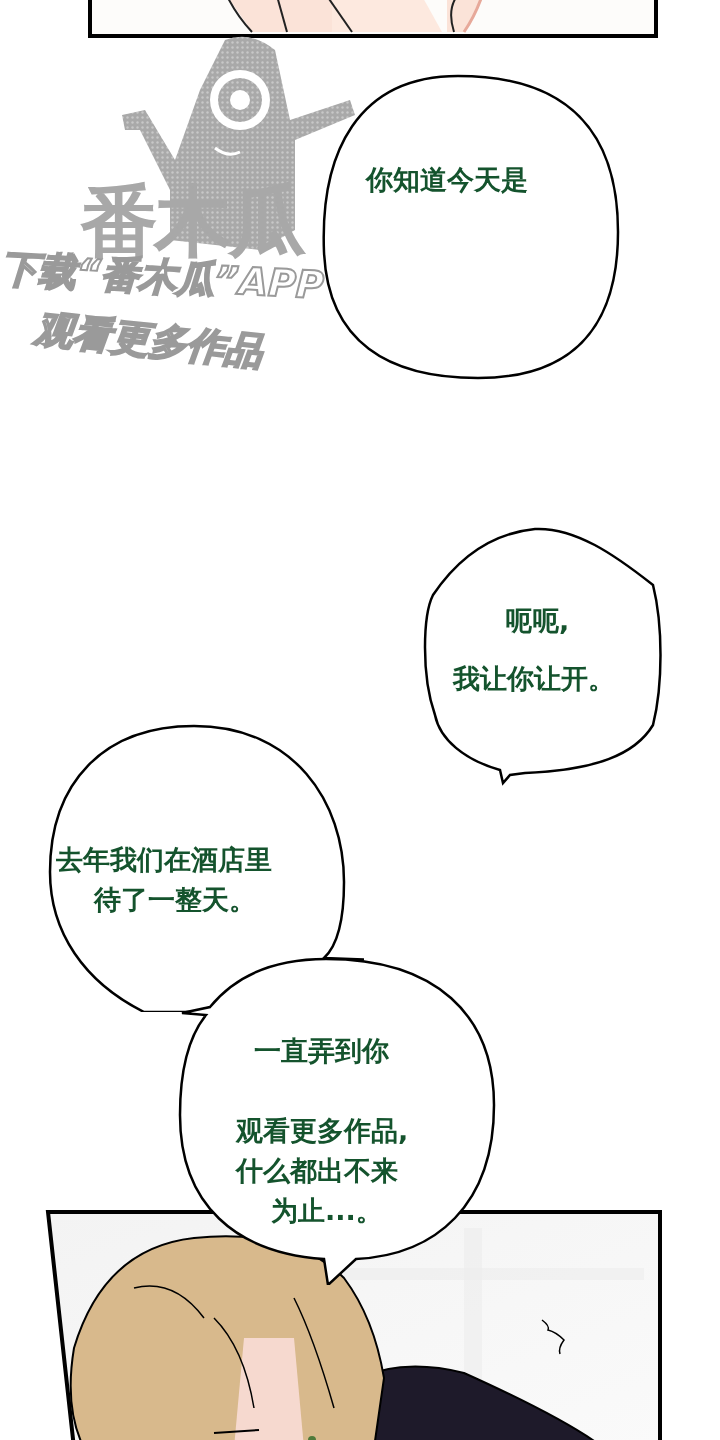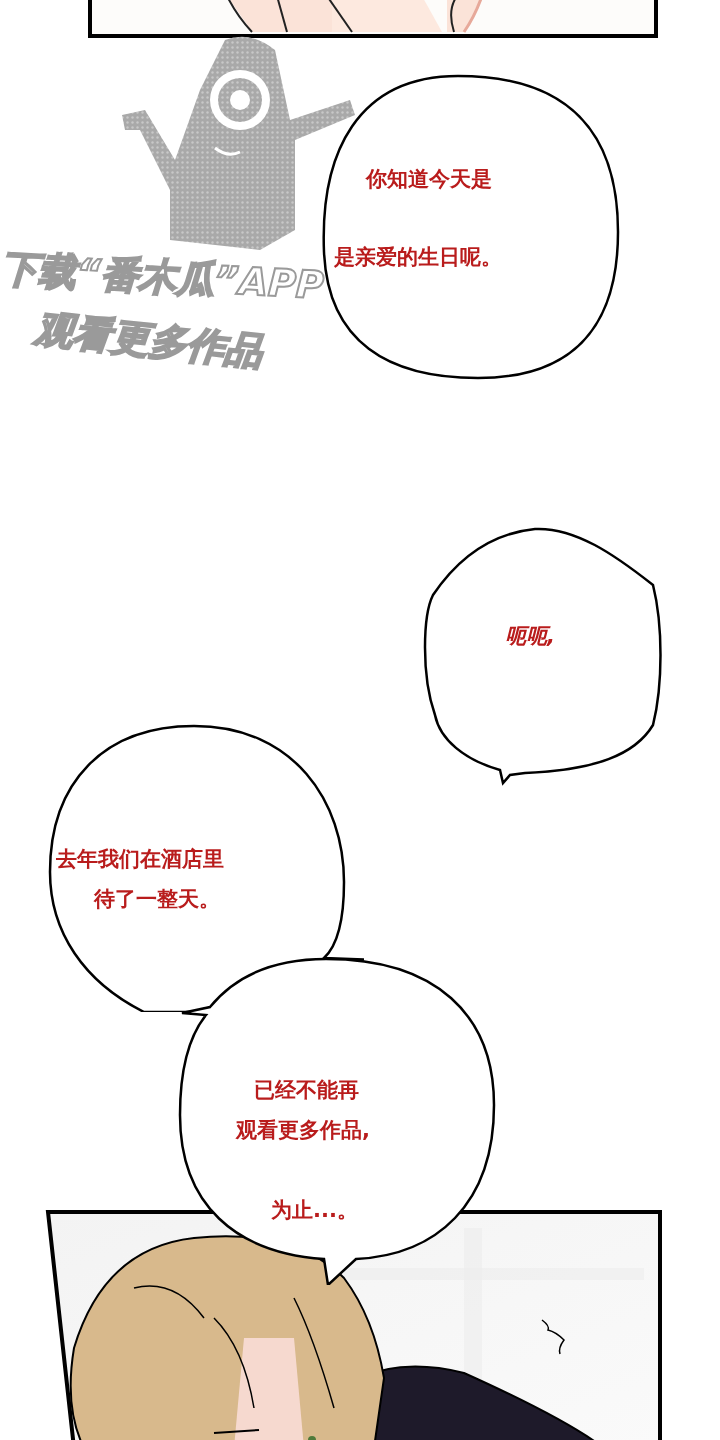--- a/index.html
+++ b/index.html
@@ -7,22 +7,22 @@
       width: 720px; height: 1440px; position: relative; overflow: hidden;
       background: #ffffff;
       font-family: "DejaVu Sans", sans-serif;
     }
     .abs { position: absolute; }
     svg.layer { position: absolute; left: 0; top: 0; }
     .bubble-text {
       position: absolute;
       font-family: "DejaVu Sans", sans-serif;
       font-weight: bold;
-      color: #b91c1c;
-      font-size: 21px;
+      color: #14532d;
+      font-size: 27px;
       line-height: 39px;
       text-align: center;
       white-space: pre;
     }
     .wm-text {
       position: absolute;
       font-family: "DejaVu Sans", sans-serif;
       font-weight: bold;
       color: #ffffff;
       -webkit-text-stroke: 2px #9a9a9a;
@@ -61,37 +61,38 @@
         <circle cx="2.5" cy="2.5" r="1.2" fill="#c8c8c8"></circle>
       </pattern>
     </defs>
 
     <path d="M225 10 Q250 0 275 20 L290 90 L350 70 L355 85 L295 110 L295 200 L260 220 L170 210 L170 160 L140 100 L125 100 L122 85 L145 80 L175 130 L200 60 Z" fill="url(#dots)"></path>
     <circle cx="240" cy="70" r="30" fill="#fff"></circle>
     <circle cx="240" cy="70" r="22" fill="url(#dots)"></circle>
     <circle cx="240" cy="70" r="10" fill="#fff"></circle>
     <path d="M215 118 Q228 128 240 122" stroke="#fff" stroke-width="3" fill="none"></path>
   </svg>
+  <div class="wm-logo-text" style="left:80px; top:140px; font-size:78px; letter-spacing:-4px;">番木瓜</div>
   <div class="wm-text" style="left:0px; top:222px; font-size:38px; transform:rotate(3deg);">下载“番木瓜”APP</div>
   <div class="wm-text" style="left:35px; top:285px; font-size:38px; transform:rotate(6deg);">观看更多作品</div>
 </div>
 
 <div class="abs" style="left:318px; top:72px; width:304px; height:310px;">
   <svg class="layer" width="304" height="310">
     <path d="M140 4 C250 4 300 60 300 160 C300 260 250 306 160 306 C70 306 10 270 6 180 C2 80 40 4 140 4 Z" fill="#fff" stroke="#000" stroke-width="2.5"></path>
   </svg>
   <div class="bubble-text" style="left:48px; top:88px;">你知道今天是</div>
-  <div class="bubble-text" style="left:16px; top:166px;">是亲爱的生日呢。</div>
 </div>
 
 <div class="abs" style="left:415px; top:525px; width:252px; height:262px;">
   <svg class="layer" width="252" height="262">
     <path d="M120 4 C160 2 200 30 238 60 C248 100 248 160 238 200 C220 230 180 245 110 248 L95 250 L88 258 L85 245 C50 235 25 215 20 190 C6 150 8 90 18 70 C45 30 80 8 120 4 Z" fill="#fff" stroke="#000" stroke-width="2.5"></path>
   </svg>
-  <div class="bubble-text" style="left:90px; top:92px;font-style:italic;">呃呃,</div>
+  <div class="bubble-text" style="left:90px; top:76px;">呃呃,</div>
+  <div class="bubble-text" style="left:38px; top:134px;">我让你让开。</div>
 </div>
 
 <div class="abs" style="left:44px; top:1208px; width:620px; height:240px;">
   <svg class="layer" width="620" height="240">
     <defs>
       <linearGradient id="wallShade" x1="0" y1="0" x2="1" y2="1">
         <stop offset="0" stop-color="#f3f3f3"></stop>
         <stop offset="1" stop-color="#fafafa"></stop>
       </linearGradient>
     </defs>
@@ -118,16 +119,17 @@
     <path d="M150 4 C250 4 300 80 300 160 C300 200 292 225 280 236 L330 238 L320 290 L100 290 C40 260 6 210 6 150 C6 60 60 4 150 4 Z" fill="#fff" stroke="#000" stroke-width="2.5"></path>
   </svg>
   <div class="bubble-text" style="left:50px; top:158px;">待了一整天。</div>
   <div class="bubble-text" style="left:12px; top:118px;">去年我们在酒店里</div>
 </div>
 
 <div class="abs" style="left:176px; top:955px; width:322px; height:330px;">
   <svg class="layer" width="322" height="330">
     <path d="M150 4 C260 4 318 60 318 150 C318 250 260 300 180 304 L152 330 L148 304 C60 298 4 250 4 160 C4 110 14 80 30 60 L6 58 L34 52 C60 20 100 4 150 4 Z" fill="#fff" stroke="#000" stroke-width="2.5"></path>
   </svg>
-  <div class="bubble-text" style="left:78px; top:116px;">已经不能再</div>
+  <div class="bubble-text" style="left:78px; top:76px;">一直弄到你</div>
   <div class="bubble-text" style="left:60px; top:156px;">观看更多作品,</div>
+  <div class="bubble-text" style="left:60px; top:196px;">什么都出不来</div>
   <div class="bubble-text" style="left:95px; top:236px;">为止...。</div>
 </div>
 
 </body></html>

